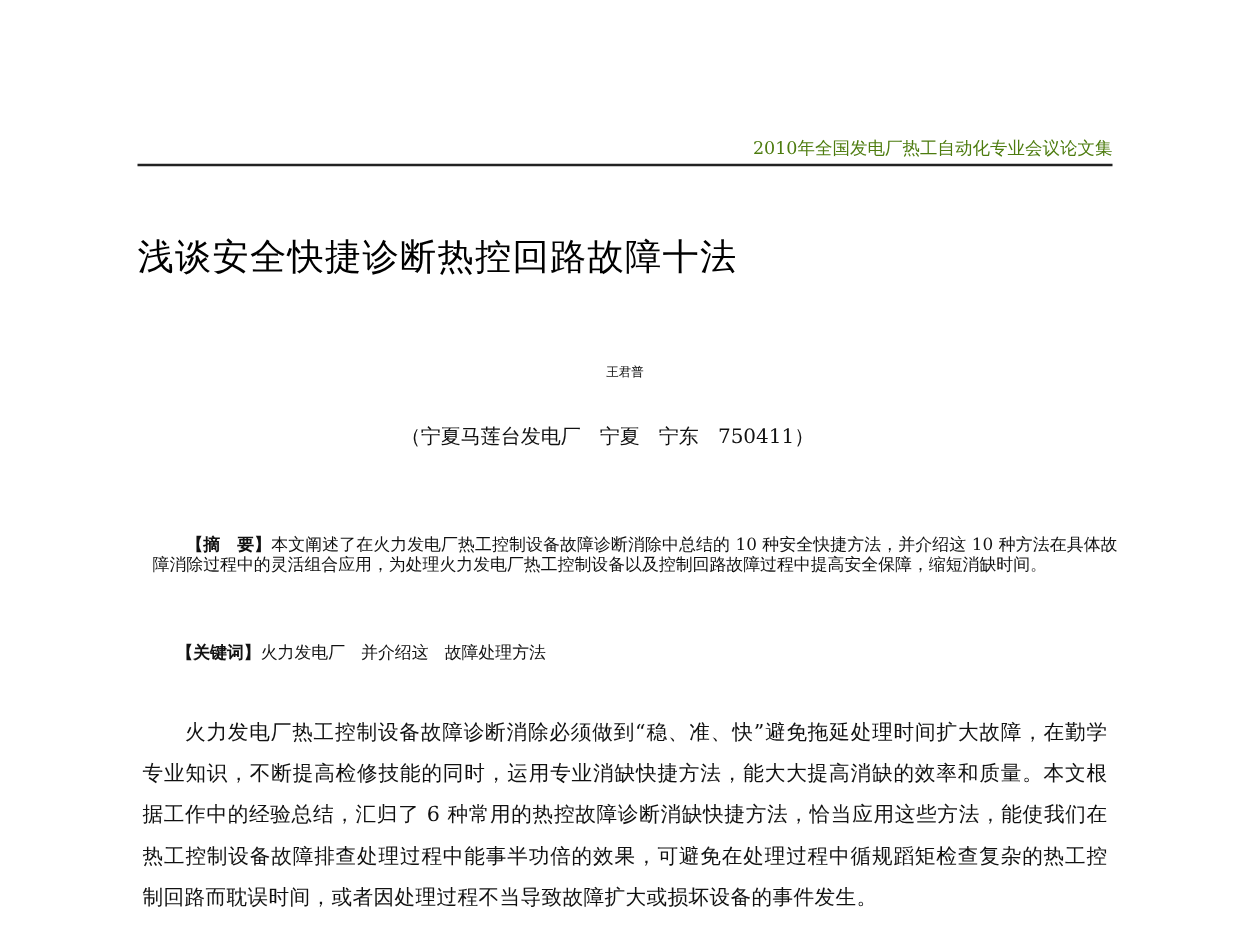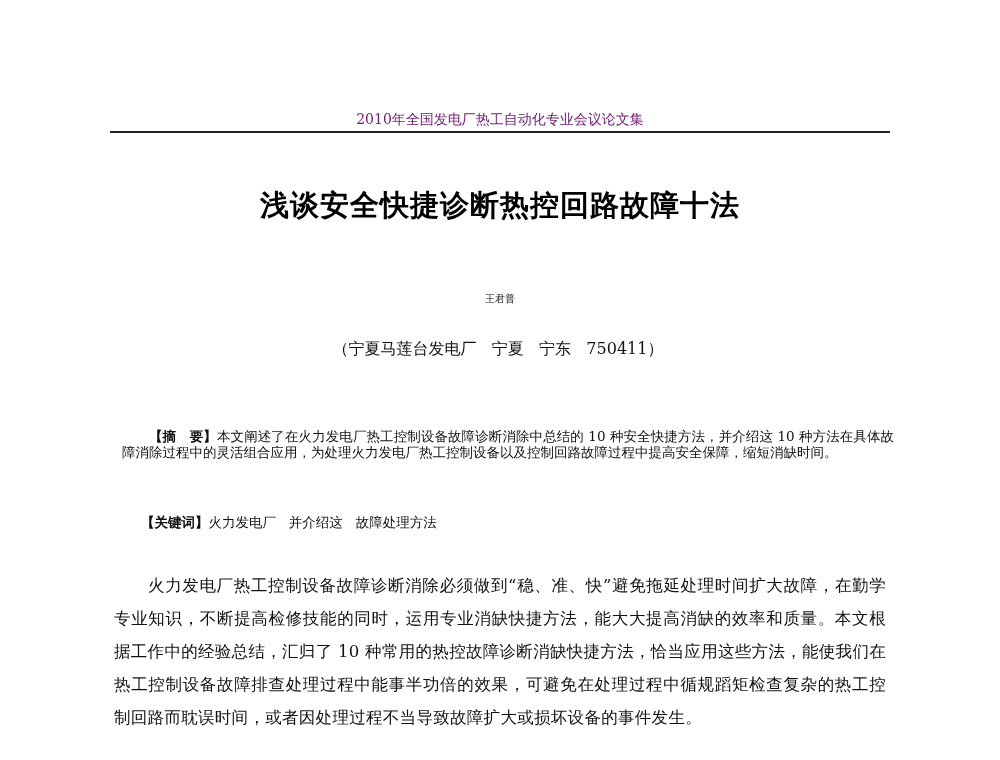--- a/index.html
+++ b/index.html
@@ -13,59 +13,59 @@
       position: relative;
       overflow: hidden;
       color: #111111;
       font-family: "DejaVu Serif", "Liberation Serif", serif;
     }
     .running-header {
       position: absolute;
       left: 110px;
       width: 780px;
       top: 110px;
-      text-align: center;
+      text-align: right;
       font-size: 14px;
       line-height: 18px;
       letter-spacing: 0px;
-      color: #701a75;
+      color: #4d7c0f;
     }
     .header-rule {
       position: absolute;
       left: 110px;
       width: 780px;
       top: 131px;
       height: 0;
       border-top: 2px solid #222;
     }
     .paper-title {
       position: absolute;
       left: 110px;
       width: 780px;
       top: 185px;
-      text-align: center;
+      text-align: left;
       font-family: "DejaVu Sans", "Liberation Sans", sans-serif;
-      font-weight: bold;
+      font-weight: normal;
       font-size: 29px;
       line-height: 40px;
       letter-spacing: 1px;
       color: #000;
     }
     .author {
       position: absolute;
       left: 110px;
       width: 780px;
       top: 288px;
       text-align: center;
       font-size: 10px;
       line-height: 22px;
     }
     .affiliation {
       position: absolute;
-      left: 108px;
+      left: 96px;
       width: 780px;
       top: 337px;
       text-align: center;
       font-size: 16px;
       line-height: 24px;
       white-space: pre;
     }
     .abstract {
       position: absolute;
       left: 122px;
@@ -111,13 +111,13 @@
 <div class="paper-title">浅谈安全快捷诊断热控回路故障十法</div>
 
 <div class="author">王君普</div>
 
 <div class="affiliation">（宁夏马莲台发电厂   宁夏   宁东   750411）</div>
 
 <div class="abstract"><span class="tag">【摘　要】</span><span>本文阐述了在火力发电厂热工控制设备故障诊断消除中总结的 10 种安全快捷方法，并介绍这 10 种方法在具体故障消除过程中的灵活组合应用，为处理火力发电厂热工控制设备以及控制回路故障过程中提高安全保障，缩短消缺时间。</span></div>
 
 <div class="keywords"><span class="tag">【关键词】</span><span>火力发电厂   并介绍这   故障处理方法</span></div>
 
-<div class="body-text">火力发电厂热工控制设备故障诊断消除必须做到“稳、准、快”避免拖延处理时间扩大故障，在勤学专业知识，不断提高检修技能的同时，运用专业消缺快捷方法，能大大提高消缺的效率和质量。本文根据工作中的经验总结，汇归了 10 种常用的热控故障诊断消缺快捷方法，恰当应用这些方法，能使我们在热工控制设备故障排查处理过程中能事半功倍的效果，可避免在处理过程中循规蹈矩检查复杂的热工控制回路而耽误时间，或者因处理过程不当导致故障扩大或损坏设备的事件发生。</div>
+<div class="body-text">火力发电厂热工控制设备故障诊断消除必须做到“稳、准、快”避免拖延处理时间扩大故障，在勤学专业知识，不断提高检修技能的同时，运用专业消缺快捷方法，能大大提高消缺的效率和质量。本文根据工作中的经验总结，汇归了 6 种常用的热控故障诊断消缺快捷方法，恰当应用这些方法，能使我们在热工控制设备故障排查处理过程中能事半功倍的效果，可避免在处理过程中循规蹈矩检查复杂的热工控制回路而耽误时间，或者因处理过程不当导致故障扩大或损坏设备的事件发生。</div>
 
 </body></html>

